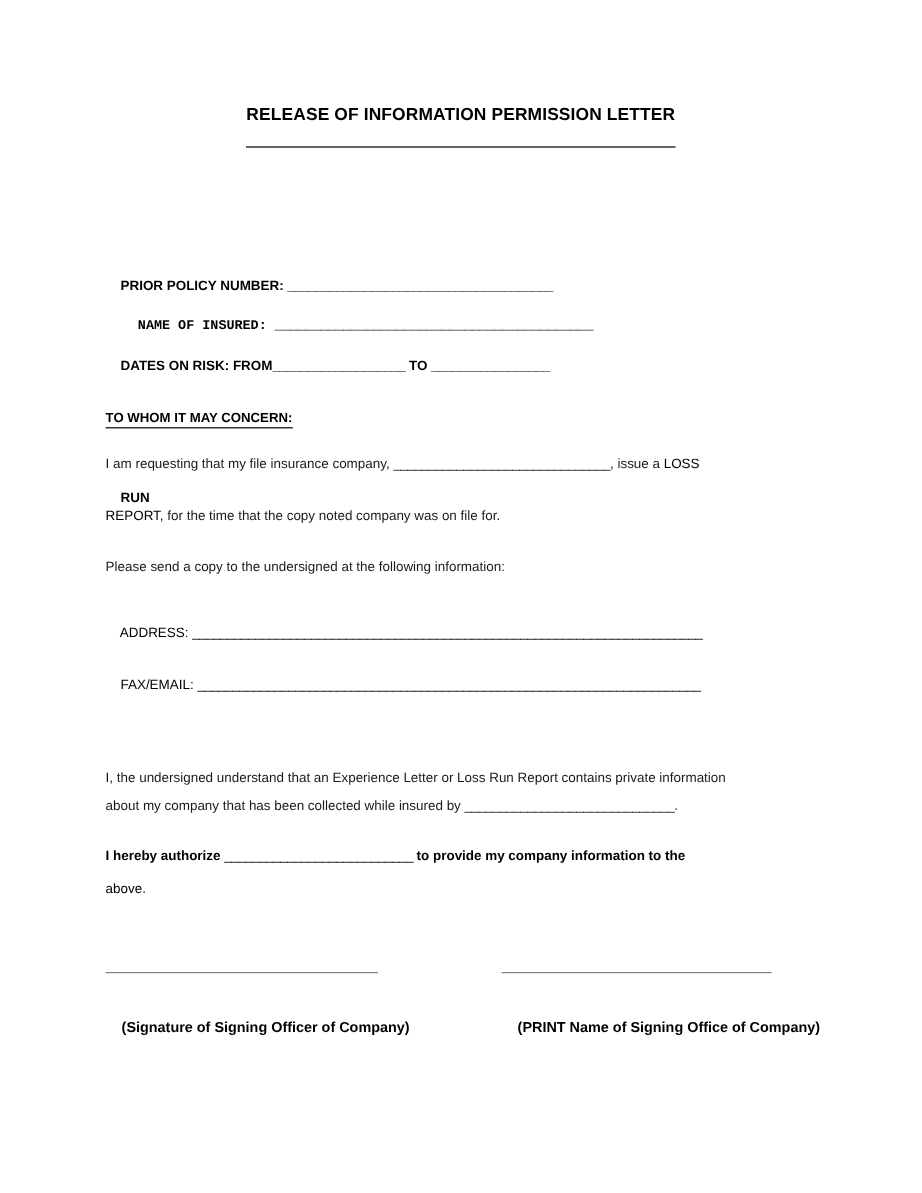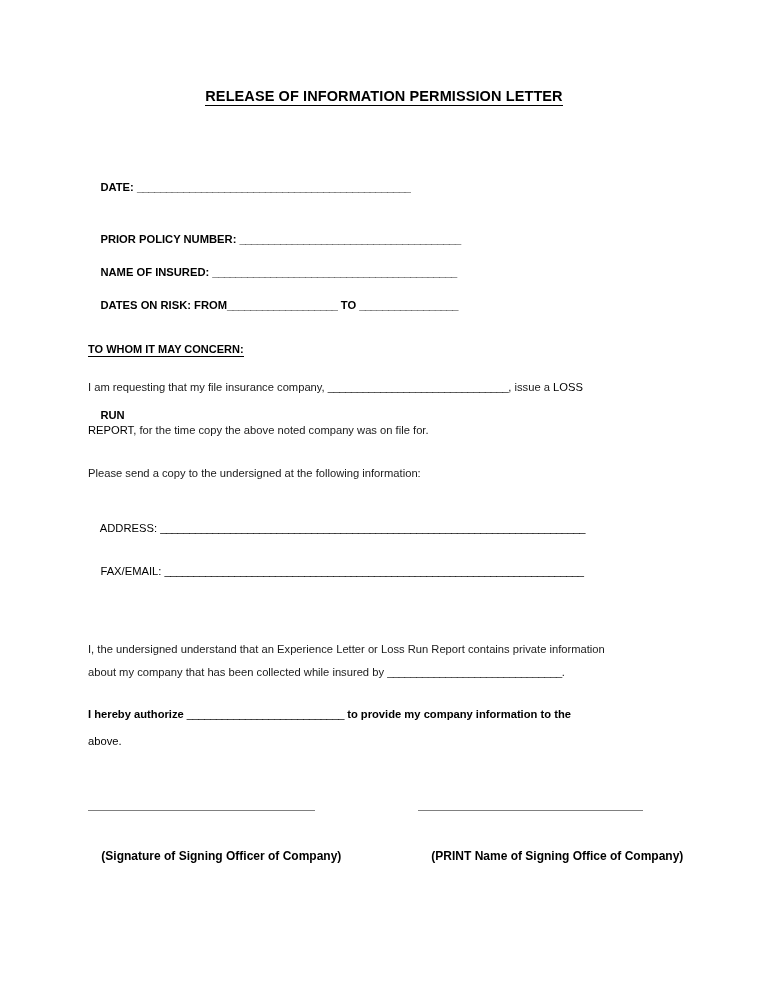--- a/index.html
+++ b/index.html
@@ -31,21 +31,21 @@
     left: 0;
     top: 88px;
     width: 768px;
     text-align: center;
     font-size: 14.5px;
     font-weight: bold;
     letter-spacing: 0.1px;
   }
   .doc-title span {
     border-bottom: 1.6px solid #000;
-    padding-bottom: 1px;
+    padding-bottom: 18px;
     text-align: right;
   }
 
   
   .row {
     position: absolute;
     left: 88px;
     font-size: 11.2px;
     line-height: 16px;
     white-space: pre;
@@ -100,50 +100,47 @@
 </style>
 </head>
 <body>
 
 <div class="page">
 
   <div class="doc-title">
     <span>RELEASE OF INFORMATION PERMISSION LETTER</span>
   </div>
 
-  <div class="row b" style="top:163px;">
-    <span>DATE: </span><span class="blank">_______________________________________________</span>
-  </div>
 
   <div class="row b" style="top:215px;">
     <span>PRIOR POLICY NUMBER: </span><span class="blank">______________________________________</span>
   </div>
 
-  <div class="row b" style="top:248px;">
+  <div class="row b" style="top:248px;font-family:Liberation Mono, monospace;">
     <span>NAME OF INSURED: </span><span class="blank">__________________________________________</span>
   </div>
 
   <div class="row b" style="top:281px;">
     <span>DATES ON RISK: FROM</span><span class="blank">___________________</span><span> TO </span><span class="blank">_________________</span>
   </div>
 
   <div class="section-head">
     <span>TO WHOM IT MAY CONCERN:</span>
   </div>
 
   <div class="para" style="top:374px; width:600px;">
     <span>I am requesting that my file insurance company, </span><span class="blank">_______________________________</span><span>, issue a </span><b>LOSS</b>
   </div>
 
   <div class="row b" style="top:391px; font-size:11.2px;">
     <span>RUN</span>
   </div>
 
   <div class="para" style="top:417px; width:600px;">
-    <b>REPORT</b><span>, for the time copy the above noted company was on file for.</span>
+    <b>REPORT</b><span>, for the time that the copy noted company was on file for.</span>
   </div>
 
   <div class="para" style="top:460px; width:600px;">
     <span>Please send a copy to the undersigned at the following information:</span>
   </div>
 
   <div class="row r" style="top:504px;">
     <span>ADDRESS: </span><span class="blank">_________________________________________________________________________</span>
   </div>
 

